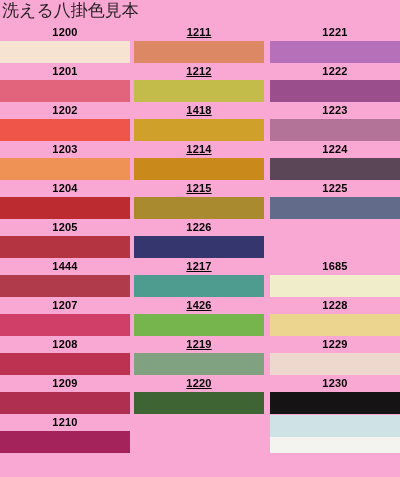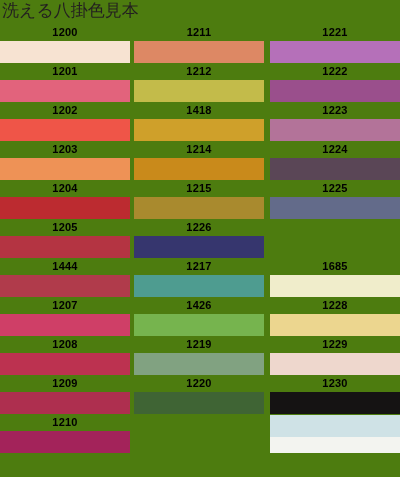--- a/index.html
+++ b/index.html
@@ -40,21 +40,21 @@
     display: flex;
     width: 400px;
     height: 39px;
     align-items: stretch;
   }
   .cell {
     position: relative;
     box-sizing: border-box;
   }
   .cell.c0 { width: 130px; padding-right: 0px; }
-  .cell.c1 { width: 136px; padding-left: 4px; padding-right: 2px; }
+  .cell.c1 { width: 136px; padding-left: 4px; padding-right: 2px; text-decoration: underline; }
   .cell.c2 { width: 134px; padding-left: 4px; }
   .cell-label {
     height: 17px;
     line-height: 17px;
     text-align: center;
     font-size: 11px;
     font-weight: bold;
     color: #000000;
     font-family: "Liberation Sans", sans-serif;
     letter-spacing: 0.2px;
@@ -68,21 +68,21 @@
     height: 22px;
     width: 100%;
     display: block;
   }
   .cell.empty .cell-label { visibility: hidden; }
   .cell.empty .swatch { background: transparent !important; }
 </style>
 </head>
 <body>
 
-<div id="sheet" style="background: #4d7c0f;">
+<div id="sheet" style="background: #f9a8d4;">
 
   <div id="title">洗える八掛色見本</div>
 
   <div id="grid">
 
     <div class="row">
       <div class="cell c0">
         <div class="cell-label">1200</div>
         <div class="swatch" style="background: rgb(247, 227, 210);"></div>
       </div>

